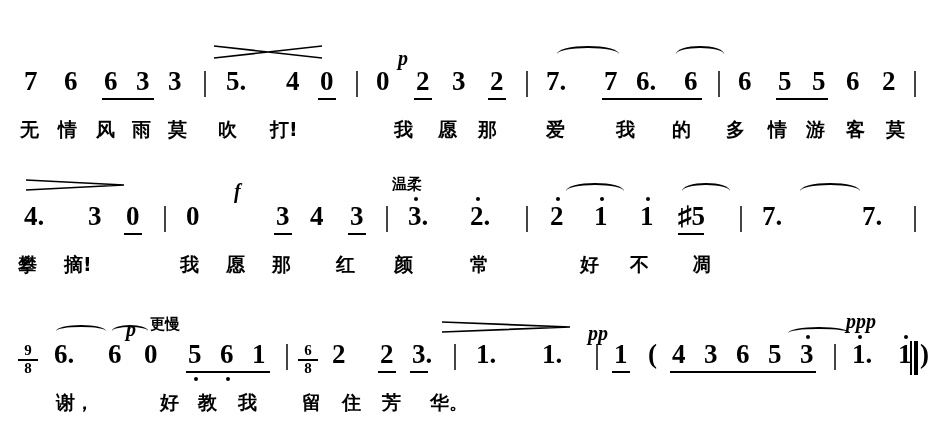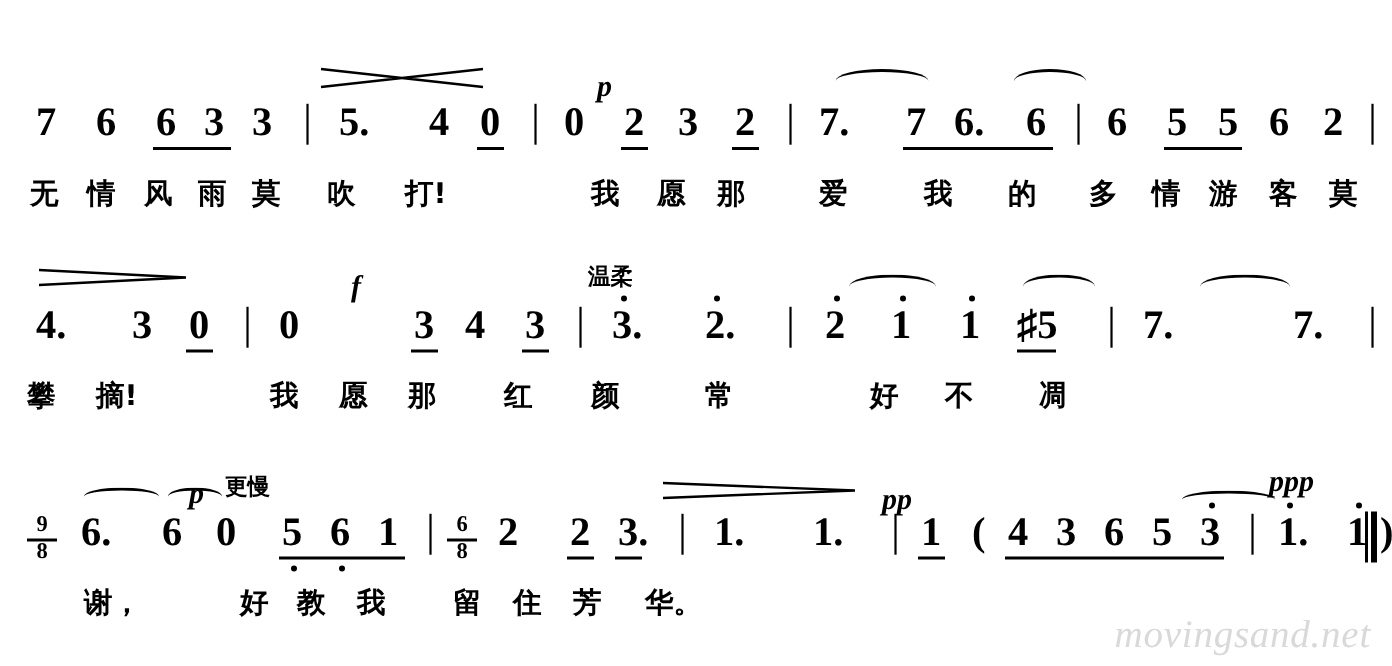--- a/index.html
+++ b/index.html
@@ -362,14 +362,13 @@
       <span class="lyr" style="left:160px;">好</span>
       <span class="lyr" style="left:198px;">教</span>
       <span class="lyr" style="left:238px;">我</span>
       <span class="lyr" style="left:302px;">留</span>
       <span class="lyr" style="left:342px;">住</span>
       <span class="lyr" style="left:382px;">芳</span>
       <span class="lyr" style="left:430px;">华。</span>
     </div>
   </div>
 
-  <div class="watermark">movingsand.net</div>
 </div>
 
 </body></html>

